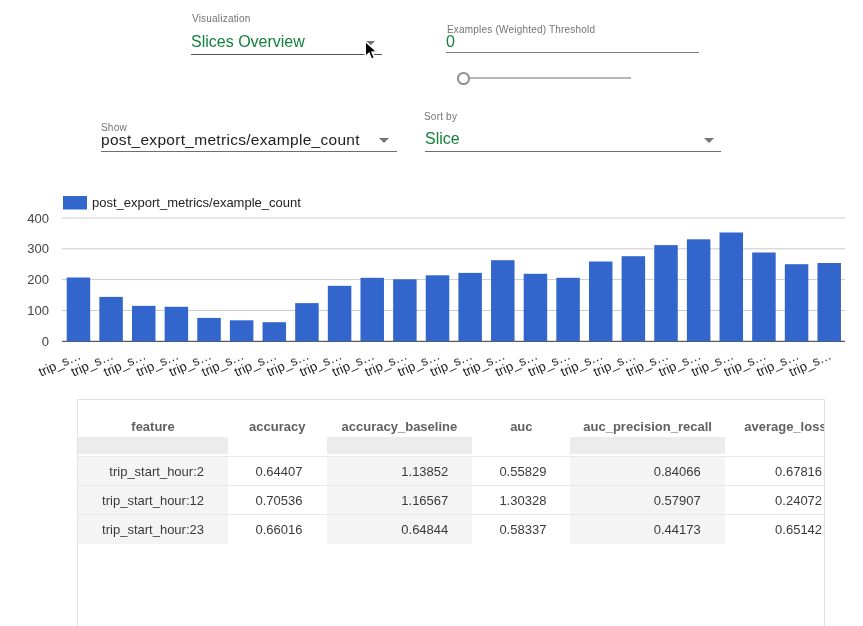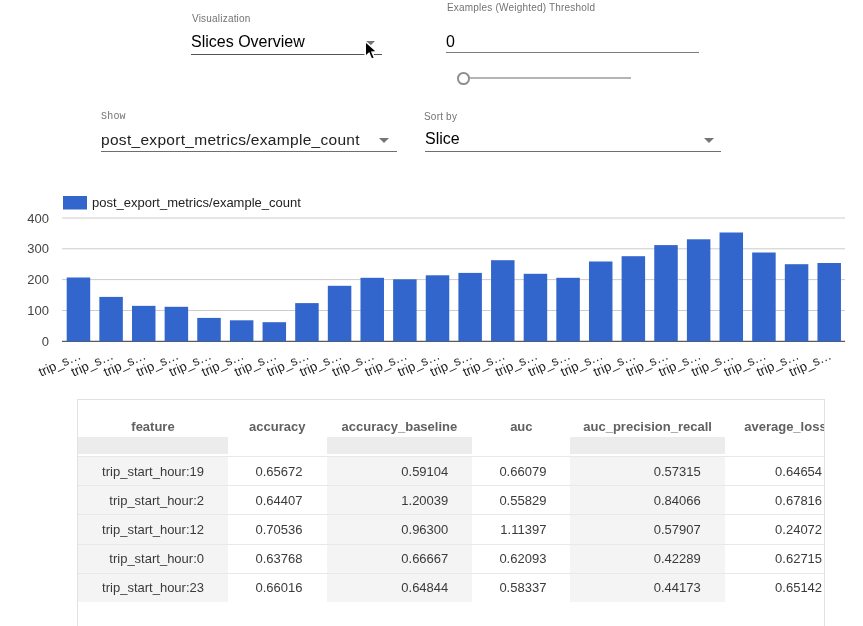--- a/index.html
+++ b/index.html
@@ -1,41 +1,41 @@
 <!DOCTYPE html>
 <html><head>
 <meta charset="utf-8">
 <style>
   html,body{margin:0;padding:0;width:863px;height:626px;overflow:hidden;background:#fff;
     font-family:"Liberation Sans",sans-serif;}
   .abs{position:absolute;}
   .lbl{font-size:10px;color:#737373;letter-spacing:0.2px;}
-  .val{font-size:16px;color:#000000;}
+  .val{font-size:16px;color:#15803d;}
   .tri{width:0;height:0;border-left:5px solid transparent;border-right:5px solid transparent;border-top:5px solid #757575;}
 </style>
 </head>
 <body>
 
 <div class="abs lbl" style="left:192px;top:12.5px;">Visualization</div>
 <div class="abs val" style="left:191px;top:33px;">Slices Overview</div>
 <div class="abs" style="left:191px;top:53.5px;width:191px;height:1.6px;background:#545454;"></div>
 <div class="abs tri" style="left:365px;top:40.5px;"></div>
 
 <svg class="abs" style="left:362px;top:38.7px;" width="20" height="24" viewBox="0 0 20 24">
   <path d="M3.2 2.2 L3.2 17.8 L7.0 14.4 L9.5 20.3 L12.6 19.0 L10.1 13.2 L15.2 12.8 Z" fill="#000" stroke="#fff" stroke-width="1.6"></path>
 </svg>
 
-<div class="abs lbl" style="left:447px;top:2px;">Examples (Weighted) Threshold</div>
+<div class="abs lbl" style="left:447px;top:24px;">Examples (Weighted) Threshold</div>
 <div class="abs val" style="left:446px;top:33px;">0</div>
 <div class="abs" style="left:446px;top:52px;width:253px;height:1px;background:#7c7c7c;"></div>
 
 <div class="abs" style="left:468px;top:77.4px;width:163px;height:2px;background:#b5b5b5;"></div>
 <div class="abs" style="left:457px;top:72.4px;width:8.6px;height:8.6px;border:2px solid #909090;border-radius:50%;background:#fff;"></div>
 
-<div class="abs lbl" style="left:101px;top:111px;font-family:Liberation Mono, monospace;">Show</div>
+<div class="abs lbl" style="left:101px;top:122px;">Show</div>
 <div class="abs" style="left:101px;top:131px;font-size:15.5px;color:#212121;letter-spacing:0.3px;">post_export_metrics/example_count</div>
 <div class="abs" style="left:101px;top:151px;width:296px;height:1.2px;background:#6e6e6e;"></div>
 <div class="abs tri" style="left:379px;top:138px;"></div>
 
 <div class="abs lbl" style="left:424px;top:111px;">Sort by</div>
 <div class="abs val" style="left:425px;top:130px;">Slice</div>
 <div class="abs" style="left:425px;top:151px;width:296px;height:1.2px;background:#6e6e6e;"></div>
 <div class="abs tri" style="left:704px;top:138px;"></div>
 
 <svg class="abs" style="left:0;top:185px;" width="863" height="212" viewBox="0 0 863 212">
@@ -141,50 +141,34 @@
           <td>
             <div class="fbox"></div>
           </td>
       <td></td>
           <td>
             <div class="fbox"></div>
           </td>
           <td></td>
     </tr>
     <tr class="dr">
-          <td class="g">trip_start_hour:19</td>
-          <td>0.65672</td>
-          <td class="g">0.59104</td>
-          <td>0.66079</td>
-          <td class="g">0.57315</td>
-          <td>0.64654</td>
-        </tr>
-    <tr class="dr">
           <td class="g">trip_start_hour:2</td>
           <td>0.64407</td>
-          <td class="g">1.20039</td>
+          <td class="g">1.13852</td>
           <td>0.55829</td>
           <td class="g">0.84066</td>
           <td>0.67816</td>
         </tr>
     <tr class="dr">
           <td class="g">trip_start_hour:12</td>
           <td>0.70536</td>
-          <td class="g">0.96300</td>
-          <td>1.11397</td>
+          <td class="g">1.16567</td>
+          <td>1.30328</td>
           <td class="g">0.57907</td>
           <td>0.24072</td>
-        </tr>
-    <tr class="dr">
-          <td class="g">trip_start_hour:0</td>
-          <td>0.63768</td>
-          <td class="g">0.66667</td>
-          <td>0.62093</td>
-          <td class="g">0.42289</td>
-          <td>0.62715</td>
         </tr>
     <tr class="dr">
           <td class="g">trip_start_hour:23</td>
           <td>0.66016</td>
           <td class="g">0.64844</td>
           <td>0.58337</td>
           <td class="g">0.44173</td>
           <td>0.65142</td>
         </tr>
   </tbody>

